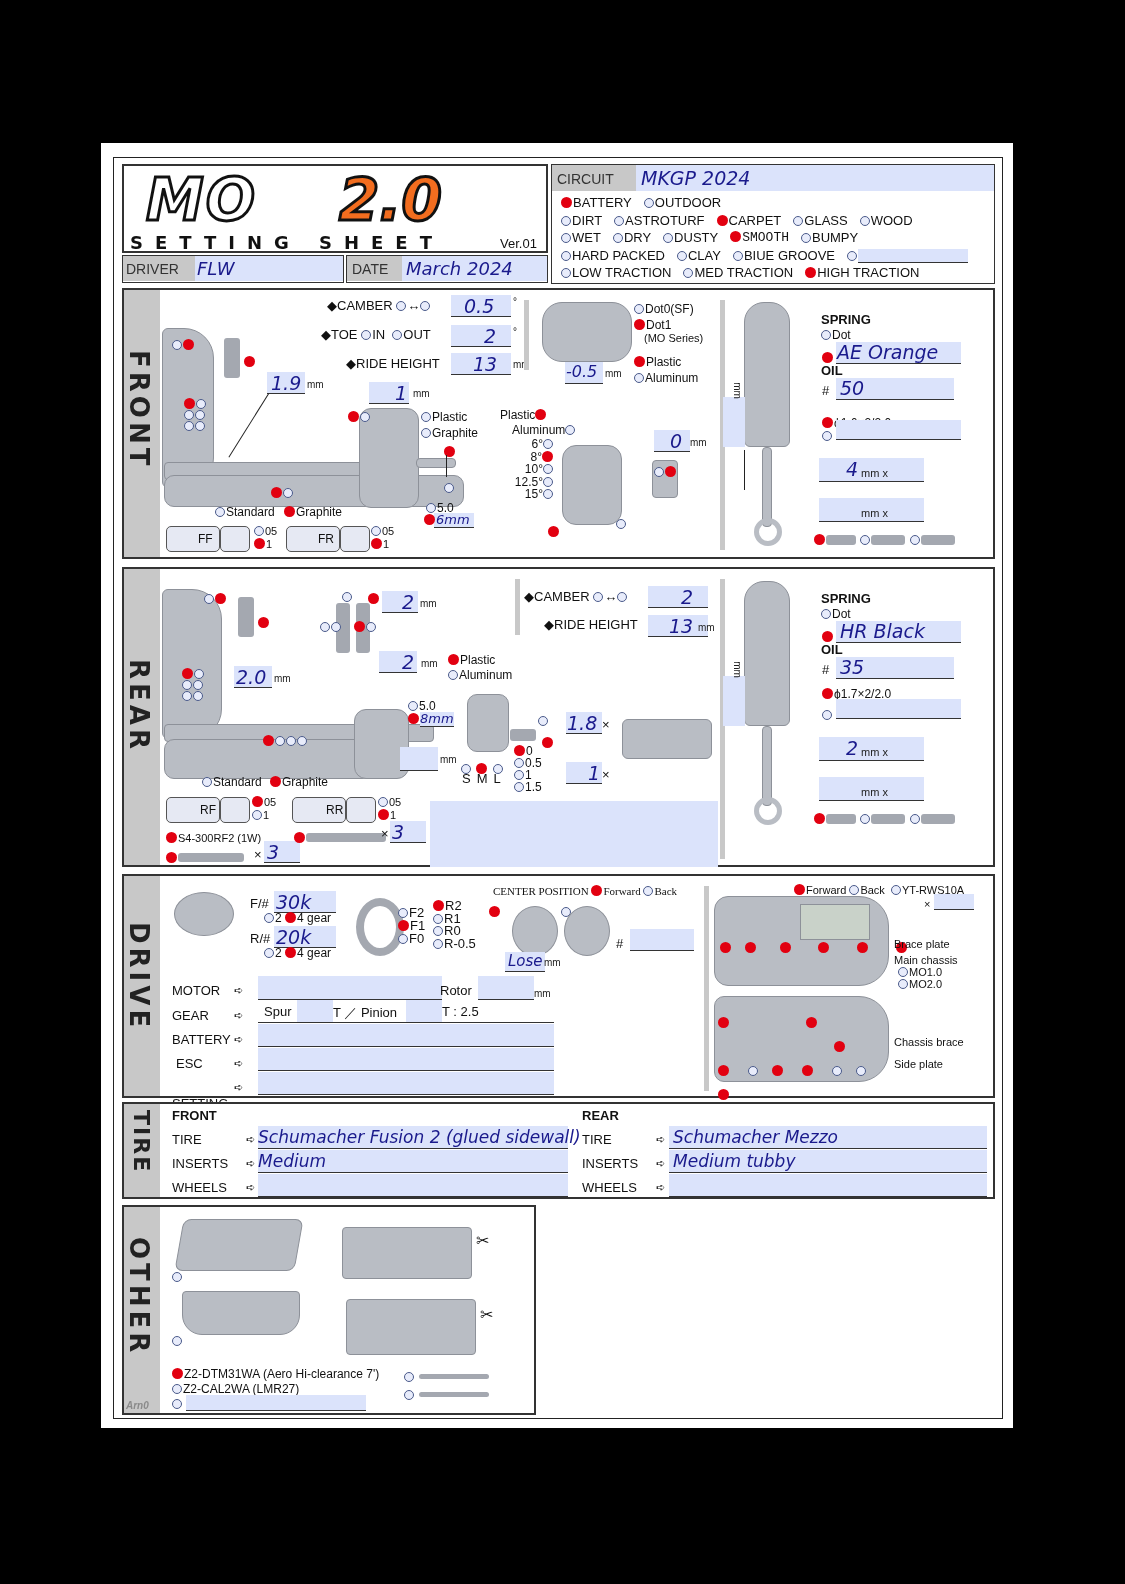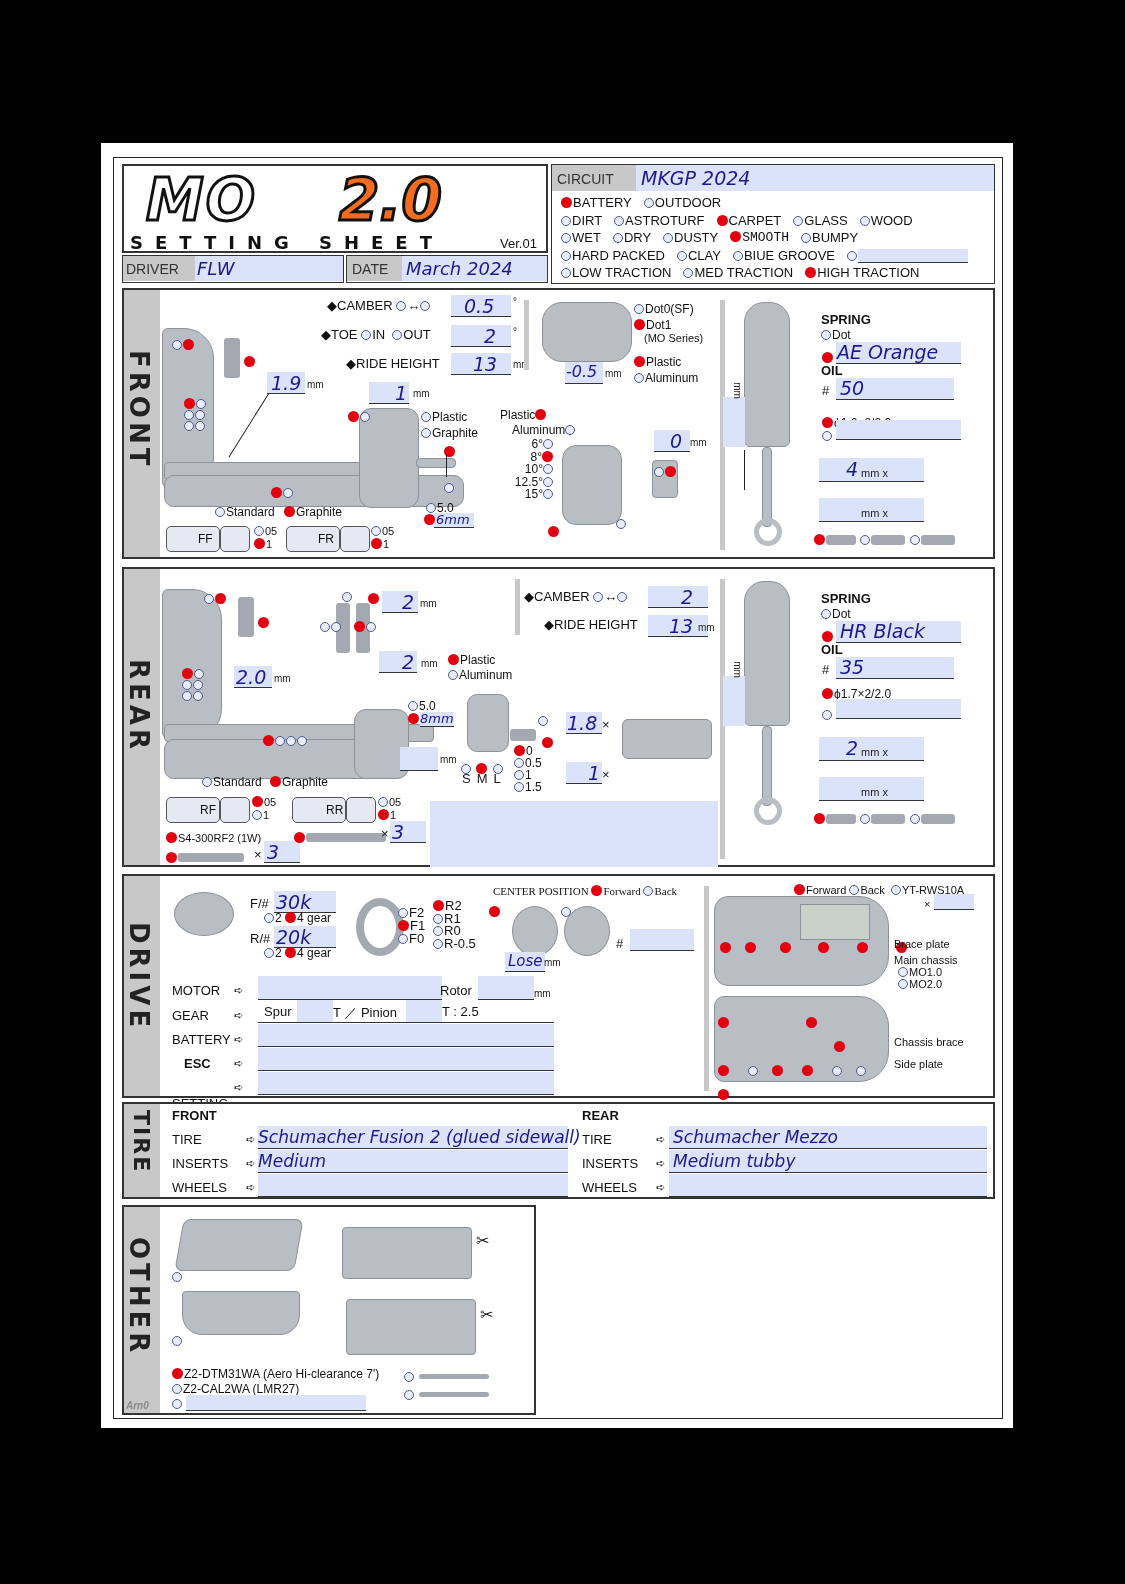--- a/index.html
+++ b/index.html
@@ -388,21 +388,21 @@
   <div class="abs ul" style="left:134px;top:146px;width:296px;height:1px;"></div>
   <div class="lbl" style="left:140px;top:128px;">Spur</div>
   <div class="field" style="left:173px;top:124px;width:36px;height:22px;"></div>
   <div class="lbl" style="left:209px;top:128px;">T ／ Pinion</div>
   <div class="field" style="left:282px;top:124px;width:36px;height:22px;"></div>
   <div class="lbl" style="left:318px;top:128px;">T : 2.5</div>
 
   <div class="lbl" style="left:48px;top:156px;">BATTERY</div>
   <div class="lbl tiny" style="left:110px;top:157px;">➪</div>
   <div class="field ul" style="left:134px;top:148px;width:296px;height:23px;"></div>
-  <div class="lbl" style="left:60px;top:180px;font-weight:bold;">ESC</div>
+  <div class="lbl" style="left:52px;top:180px;">ESC</div>
   <div class="lbl tiny" style="left:110px;top:181px;">➪</div>
   <div class="field ul" style="left:134px;top:172px;width:296px;height:23px;"></div>
   <div class="lbl" style="left:48px;top:220px;">SETTING</div>
   <div class="lbl tiny" style="left:110px;top:205px;">➪</div>
   <div class="field ul" style="left:134px;top:196px;width:296px;height:23px;"></div>
 
   <div class="vsep" style="left:580px;top:10px;height:205px;"></div>
   <div class="lbl tiny" style="left:670px;top:8px;"><span class="dot on"></span><span>Forward</span> <span class="dot off"></span><span>Back</span> &nbsp;<span class="dot off"></span><span>YT-RWS10A</span></div>
   <div class="lbl tiny" style="left:800px;top:22px;">×</div>
   <div class="field ul" style="left:810px;top:18px;width:40px;height:16px;"></div>

